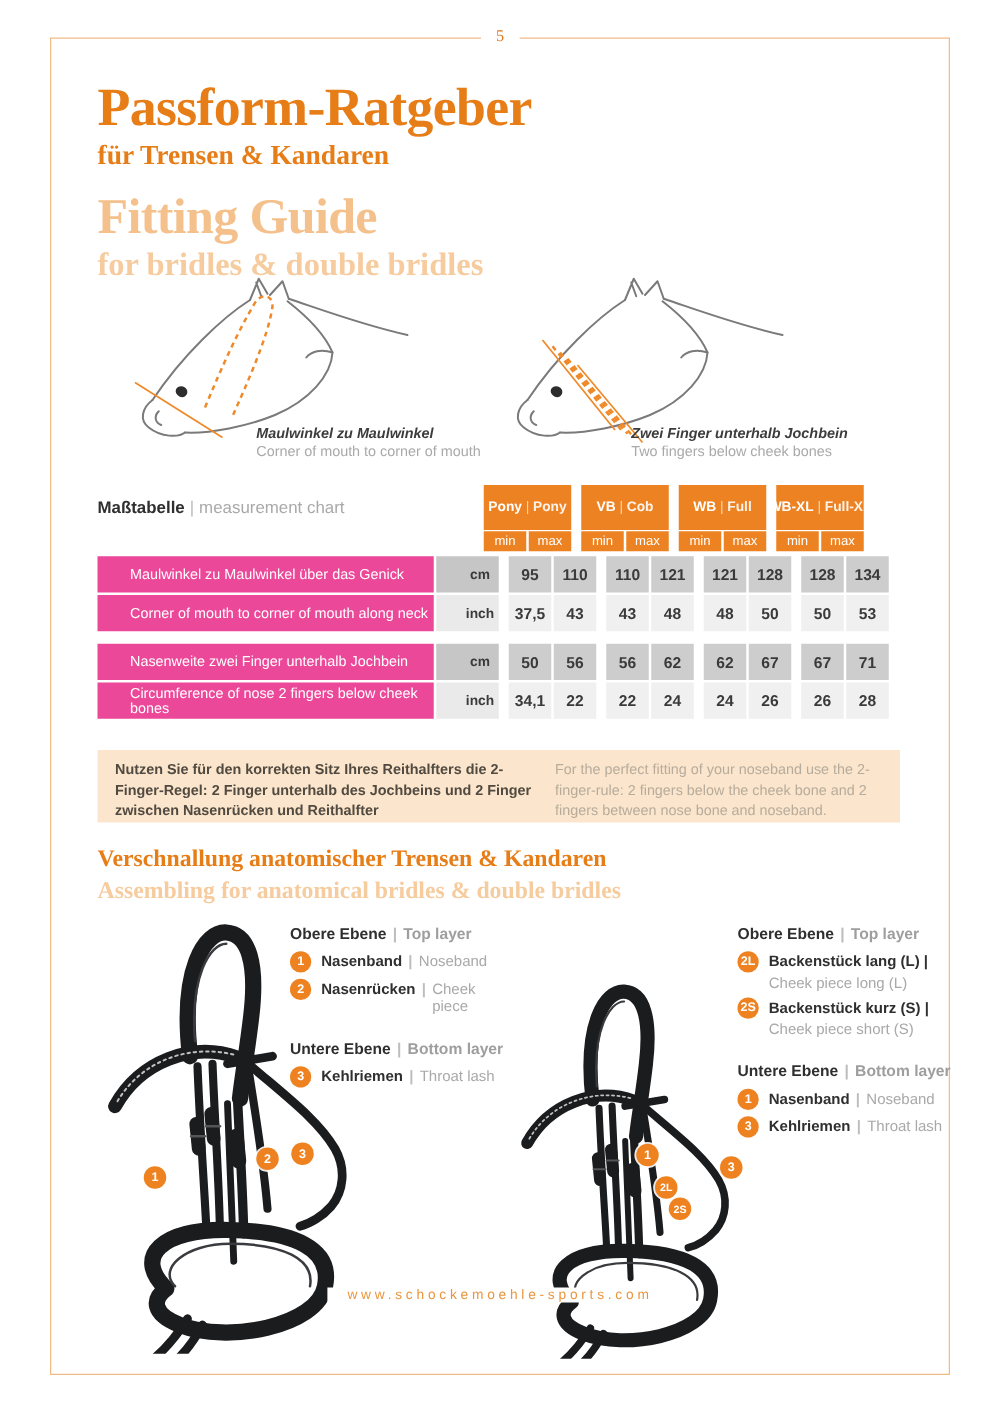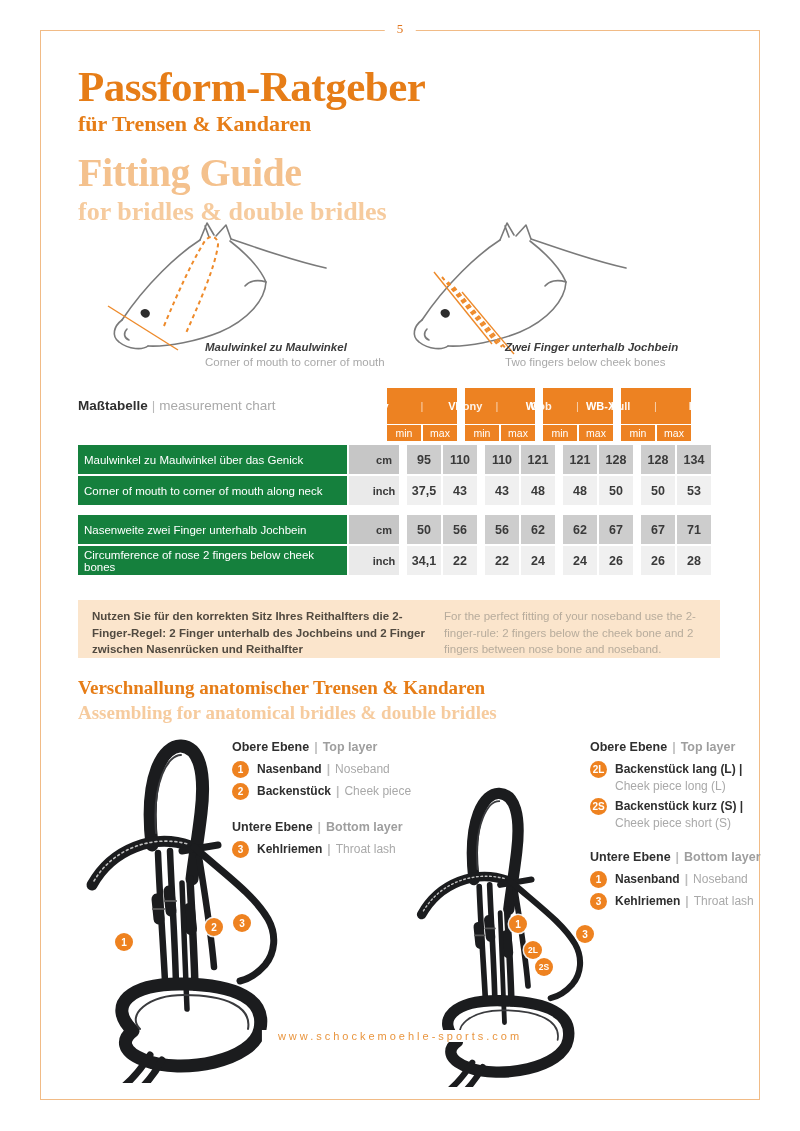--- a/index.html
+++ b/index.html
@@ -30,32 +30,32 @@
   .cap-en{font-size:11.5px;color:#a9a9a9;margin-top:3px;}
   
   .mtable-label{position:absolute;left:78px;top:398px;font-size:13.5px;color:#2f2f2f;font-weight:700;}
   .mtable-label .en{font-weight:400;color:#a9a9a9;}
   .mtable-label .sep{color:#b9b9b9;font-weight:400;padding:0 4px;}
   .mtable{position:absolute;left:78px;top:388px;width:630px;}
   .trow{display:flex;}
   .tspacer{width:309px;flex:0 0 309px;}
   .gbox{width:70px;flex:0 0 70px;margin-right:8px;background:#ed8222;color:#fff;
         height:36px;display:flex;align-items:center;justify-content:center;
-        font-size:11px;font-weight:700;white-space:nowrap;gap:29px;}
+        font-size:11px;font-weight:700;white-space:nowrap;}
   .gbox .gsep{opacity:.65;font-weight:400;padding:0 3px;}
   .gbox .gen{opacity:.9;}
   .mmrow{margin-top:1px;}
   .mmcell{width:34px;flex:0 0 34px;background:#ed8222;color:#fff;font-size:10.5px;
         height:16px;display:flex;align-items:center;justify-content:center;}
   .mr2{margin-right:2px;} .mr8{margin-right:8px;}
   .drow{margin-top:2px;}
   .drow.first{margin-top:4px;}
   .drow.gap-after{margin-bottom:10px;}
-  .dcell{width:269px;flex:0 0 269px;margin-right:2px;background:#15803d;color:#fff;
-        height:29px;display:flex;align-items:center;padding-left:6px;box-sizing:border-box;
+  .dcell{width:269px;flex:0 0 269px;margin-right:2px;background:#ec4899;color:#fff;
+        height:29px;display:flex;align-items:center;padding-left:26px;box-sizing:border-box;
         font-size:11.5px;}
   .ucell{width:30px;flex:0 0 30px;margin-right:8px;height:29px;display:flex;align-items:center;
         justify-content:center;font-size:11px;font-weight:700;color:#3a3a3a;padding-left:20px;}
   .u-cm{background:#c6c6c6;} .u-inch{background:#eaeaea;}
   .vcell{width:34px;flex:0 0 34px;height:29px;display:flex;align-items:center;justify-content:center;
         font-size:12.5px;font-weight:700;color:#3a3a3a;}
   .v-cm{background:#cdcdcd;} .v-inch{background:#f0f0f0;}
   
   .note{position:absolute;left:78px;top:600px;width:642px;height:58px;background:#fbe5cc;
         display:flex;align-items:flex-start;box-sizing:border-box;padding:8px 14px;}
@@ -274,21 +274,21 @@
       <div class="lgroup">
         <div class="lhead"><span class="hde">Obere Ebene</span><span class="lsep">|</span><span class="hen">Top layer</span></div>
         <div class="litem">
           <span class="badge">1</span>
           <span class="lde">Nasenband</span>
           <span class="lsep">|</span>
           <span class="len">Noseband</span>
         </div>
         <div class="litem">
           <span class="badge">2</span>
-          <span class="lde">Backenstück</span>
+          <span class="lde">Nasenrücken</span>
           <span class="lsep">|</span>
           <span class="len">Cheek piece</span>
         </div>
       </div>
       <div class="lgroup">
         <div class="lhead"><span class="hde">Untere Ebene</span><span class="lsep">|</span><span class="hen">Bottom layer</span></div>
         <div class="litem">
           <span class="badge">3</span>
           <span class="lde">Kehlriemen</span>
           <span class="lsep">|</span>

